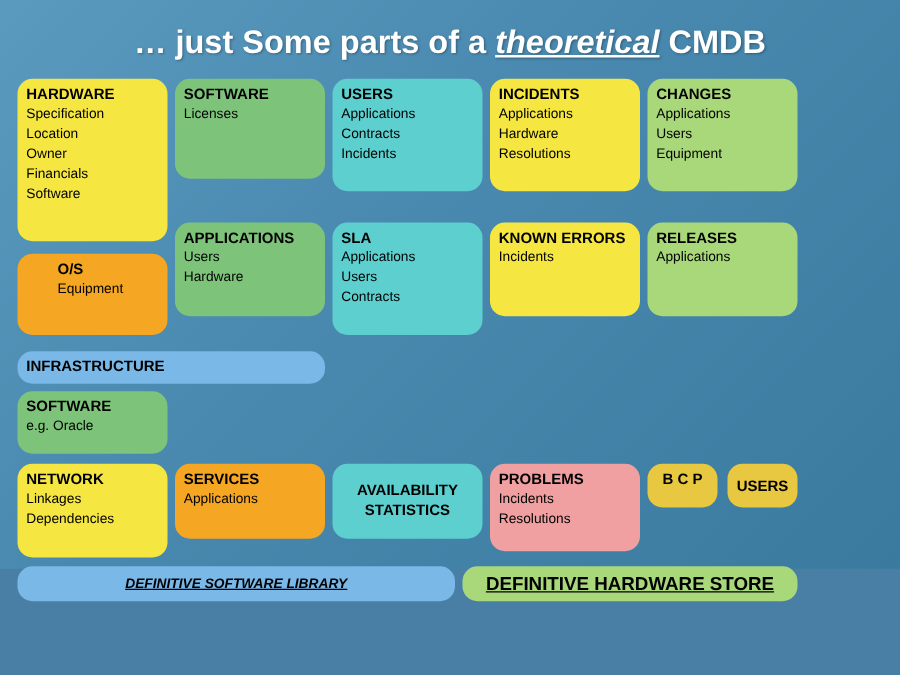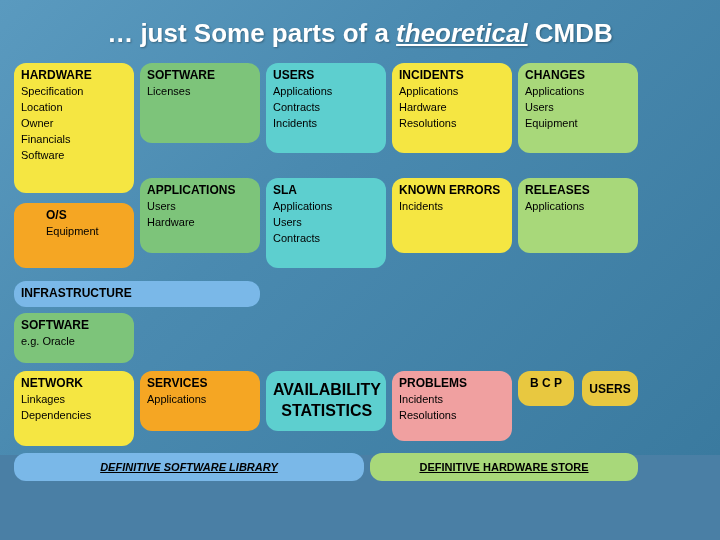--- a/index.html
+++ b/index.html
@@ -157,21 +157,21 @@
       <span class="btitle">SOFTWARE</span>
       <span class="bitem">e.g. Oracle</span>
     </div>
 
     <div class="block orange" style="left:130px; top:308px; width:120px; height:60px;">
       <span class="btitle">SERVICES</span>
       <span class="bitem">Applications</span>
     </div>
 
     <div class="block teal" style="left:256px; top:308px; width:120px; height:60px; display:flex; align-items:center; text-align:center;">
-      <span class="btitle" style="margin:0; font-size:16px; line-height:1.3;">AVAILABILITY STATISTICS</span>
+      <span class="btitle" style="margin:0; font-size:12px; line-height:1.3;">AVAILABILITY STATISTICS</span>
     </div>
 
     <div class="block pink" style="left:382px; top:308px; width:120px; height:70px;">
       <span class="btitle">PROBLEMS</span>
       <span class="bitem">Incidents</span>
       <span class="bitem">Resolutions</span>
     </div>
 
     <div class="block gold" style="left:508px; top:308px; width:56px; height:35px; display:flex; justify-content:center;">
       <span class="btitle" style="margin:0;">B C P</span>
@@ -184,18 +184,18 @@
     <div class="block yellow" style="left:4px; top:308px; width:120px; height:75px;">
       <span class="btitle">NETWORK</span>
       <span class="bitem">Linkages</span>
       <span class="bitem">Dependencies</span>
     </div>
 
     <div class="block lblue" style="left:4px; top:390px; width:350px; height:28px; display:flex; align-items:center; justify-content:center; font-weight:bold; font-size:11px; text-decoration:underline;font-style:italic;">
       <span>DEFINITIVE SOFTWARE LIBRARY</span>
     </div>
 
-    <div class="block lgreen" style="left:360px; top:390px; width:268px; height:28px; display:flex; align-items:center; justify-content:center; font-weight:bold; font-size:11px; text-decoration:underline;">
+    <div class="block lgreen" style="left:360px; top:390px; width:268px; height:28px; display:flex; align-items:center; justify-content:center; font-weight:bold; font-size:15px; text-decoration:underline;">
       <span>DEFINITIVE HARDWARE STORE</span>
     </div>
 
   </div>
 </div>
 
 </body></html>

